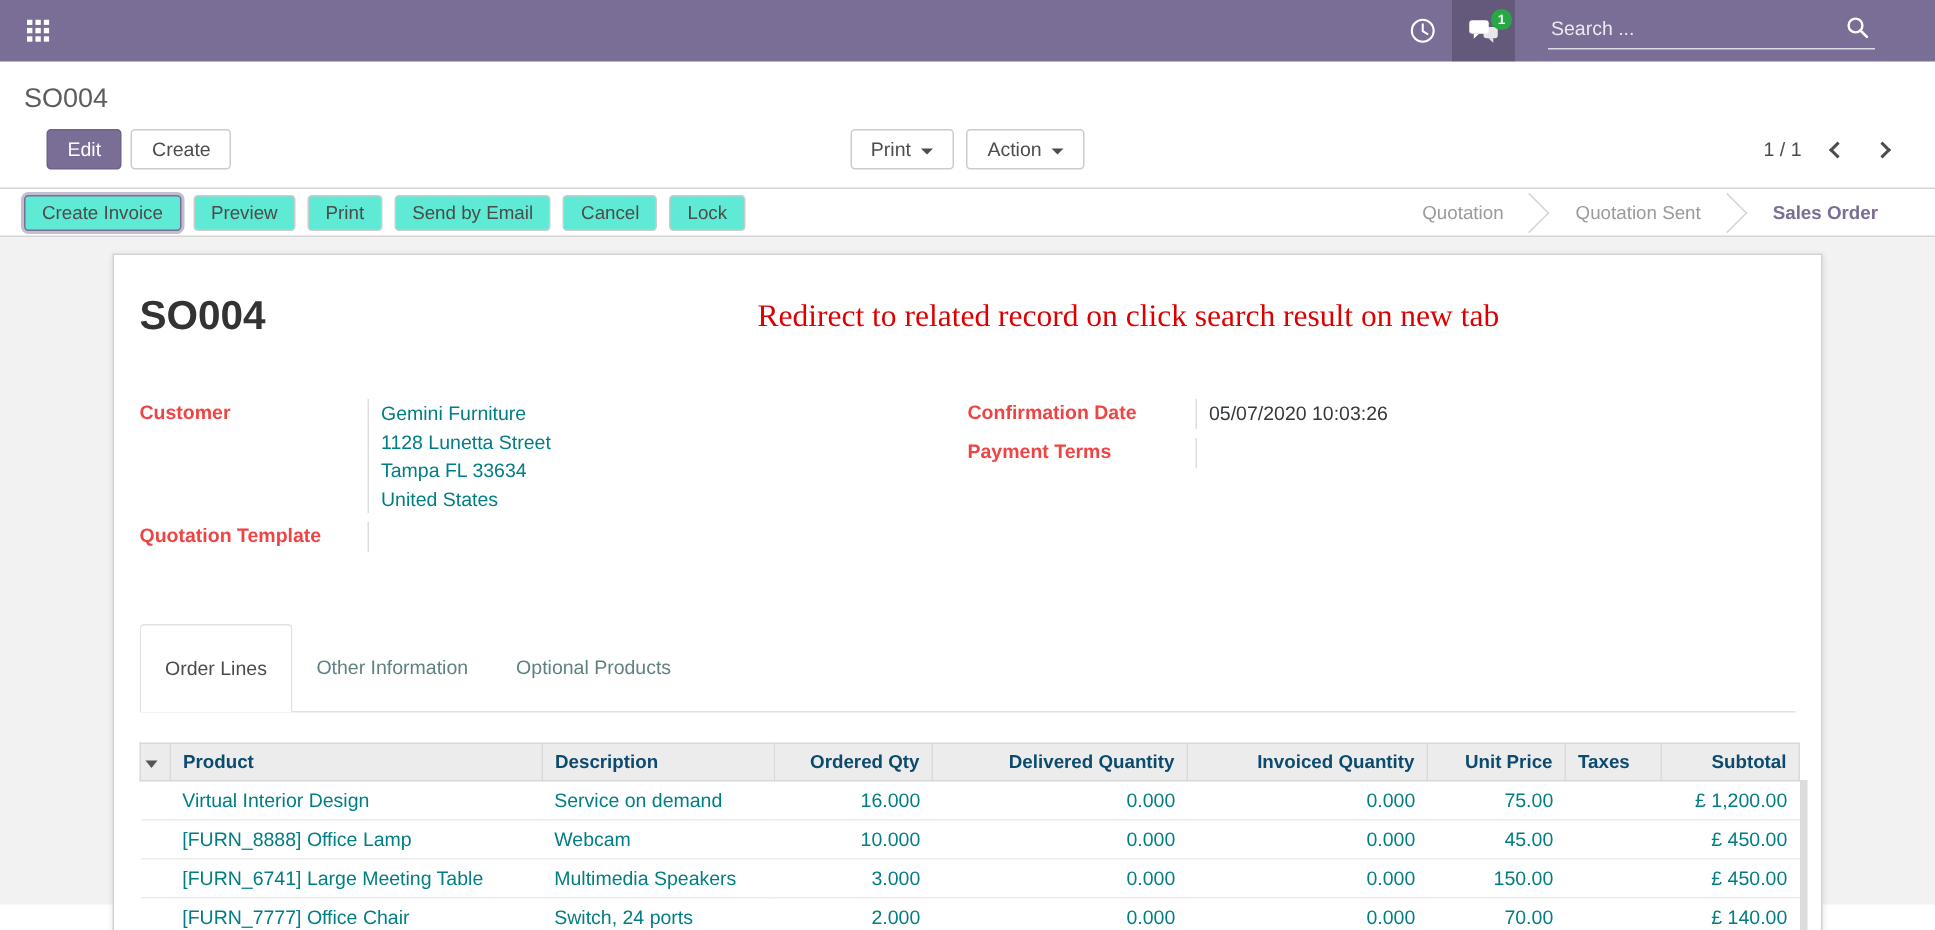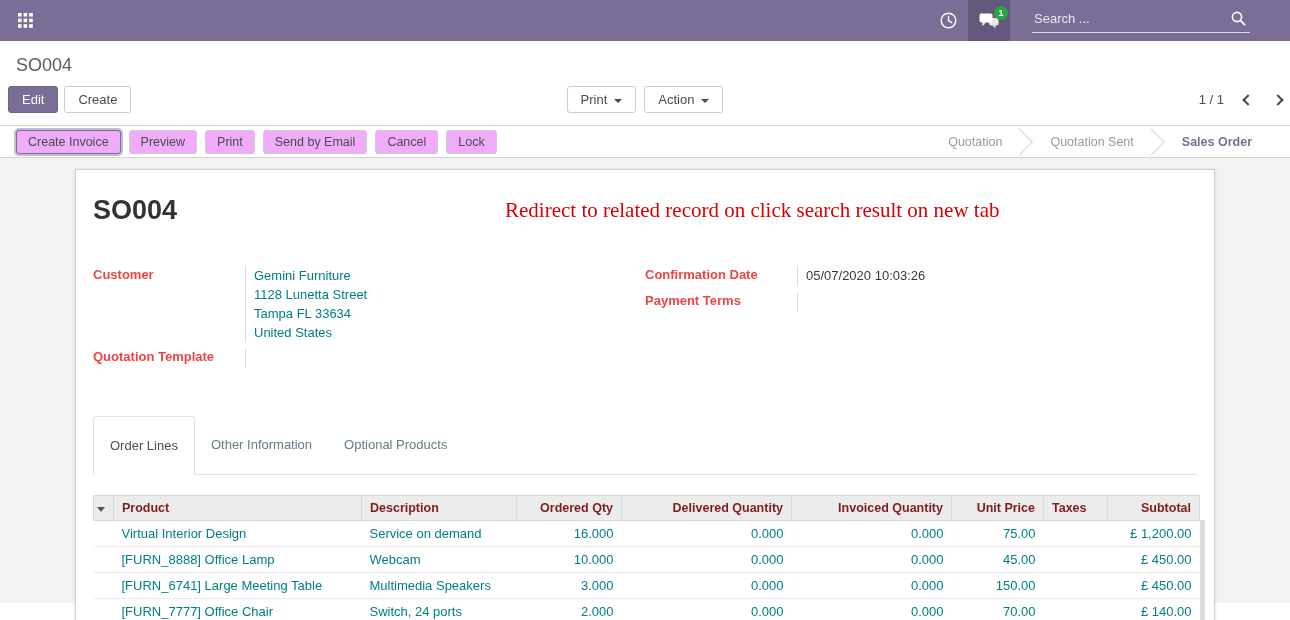--- a/index.html
+++ b/index.html
@@ -24,40 +24,40 @@
   .nav-search .search-btn { cursor:pointer; display:flex; align-items:center; padding:0 4px; }
   .user-menu { display:flex; align-items:center; height:100%; padding:0 2px; cursor:pointer; color:#fff; }
   .avatar { width:21px; height:21px; border-radius:50%; overflow:hidden; margin-right:7px; background:#b08d6e;
             display:flex; align-items:center; justify-content:center; }
   .caret-down { width:0; height:0; border-left:4px solid transparent; border-right:4px solid transparent;
                 border-top:4px solid #fff; margin-left:7px; }
 
   
   .breadcrumb-row { padding:14px 16px 2px; }
   .breadcrumb { font-size:18px; color:#5c5c5c; }
-  .control-row { display:flex; align-items:center; padding:8px 8px 12px;justify-content:center; }
+  .control-row { display:flex; align-items:center; padding:8px 31px 12px;justify-content:center; }
   .cp-left { flex:1; display:flex; gap:6px; }
   .cp-center { display:flex; gap:8px; }
   .cp-right { flex:1; display:flex; justify-content:flex-end; align-items:center; gap:10px; }
   .btn { font-size:13px; padding:5px 13px; border-radius:3px; border:1px solid #ccc; background:#fff;
          color:#4c4c4c; cursor:pointer; font-family:"Liberation Sans", sans-serif; }
   .btn-primary { background:#7a6d96; border-color:#6f6289; color:#fff; }
   .dd-caret { display:inline-block; width:0; height:0; border-left:4px solid transparent;
               border-right:4px solid transparent; border-top:4px solid #4c4c4c; margin-left:7px; vertical-align:middle; }
   .pager-value { color:#4c4c4c; font-size:13px; margin-right:10px; cursor:pointer; }
   .chev { display:inline-block; width:8px; height:8px; border-left:2px solid #4c4c4c; border-bottom:2px solid #4c4c4c;
           cursor:pointer; }
   .chev.prev { transform:rotate(45deg); }
   .chev.next { transform:rotate(225deg); margin-left:12px; }
 
   
   .statusbar { height:33px; border-top:1px solid #d5d5d5; border-bottom:1px solid #d5d5d5; background:#fff;
                display:flex; align-items:center; justify-content:space-between; padding-left:16px; }
   .sb-left { display:flex; align-items:center; gap:8px; }
-  .sb-btn { font-size:12.5px; padding:4px 11px; border:1px solid #ccc; background:#f0abfc; color:#4c4c4c;
+  .sb-btn { font-size:12.5px; padding:4px 11px; border:1px solid #ccc; background:#5eead4; color:#4c4c4c;
             border-radius:3px; cursor:pointer; font-family:"Liberation Sans", sans-serif; }
   .sb-btn.highlight { border:1px solid #7a6d96; box-shadow:0 0 0 2px rgba(122,109,150,.45); }
   .stages { display:flex; align-items:center; height:100%; padding-right:14px; }
   .stage { position:relative; padding:0 24px; font-size:12.5px; color:#9a9a9a; line-height:32px; cursor:pointer; }
   .stage:not(:last-child)::after { content:""; position:absolute; right:-3px; top:50%; width:18px; height:18px;
             transform:translateY(-50%) rotate(45deg); border-top:1px solid #d5d5d5; border-right:1px solid #d5d5d5; }
   .stage.active { color:#7a6d96; font-weight:bold; }
 
   
   .content { background:#f2f2f2; height:445px; padding-top:11px; }
@@ -76,21 +76,21 @@
             line-height:19px; min-height:20px; }
   .fvalue.link { color:#017e84; cursor:pointer; }
 
   .tabs { display:flex; border-bottom:1px solid #dee2e6; }
   .tab { padding:21px 16px; font-size:13px; color:#5f8184; cursor:pointer; margin-bottom:-1px; }
   .tab.active { background:#fff; border:1px solid #dee2e6; border-bottom-color:#fff; color:#4c4c4c;
                 border-top-left-radius:3px; border-top-right-radius:3px; }
 
   .table-wrap { position:relative; margin-top:20px; }
   table.lines { width:100%; border-collapse:collapse; font-size:13px; table-layout:fixed; }
-  table.lines thead th { background:#ececec; border:1px solid #d9d9d9; font-weight:bold; color:#7f1d1d;
+  table.lines thead th { background:#ececec; border:1px solid #d9d9d9; font-weight:bold; color:#0c4a6e;
                          font-size:12.5px; padding:5px 8px; text-align:left; cursor:pointer; white-space:nowrap;
                          overflow:hidden; }
   table.lines tbody td { padding:5px 8px; border-bottom:1px solid #ebebeb; color:#017e84; white-space:nowrap;
                          overflow:hidden; }
   table.lines tbody tr { cursor:pointer; }
   .t-right { text-align:right !important; }
   .sort-caret { display:inline-block; width:0; height:0; border-left:4px solid transparent;
                 border-right:4px solid transparent; border-top:5px solid #555; }
   .table-bottom-strip { height:6px; background:#dcdcdc; }
   .table-vscroll { position:absolute; right:-8px; top:25px; bottom:6px; width:5px; background:#dcdcdc; }

